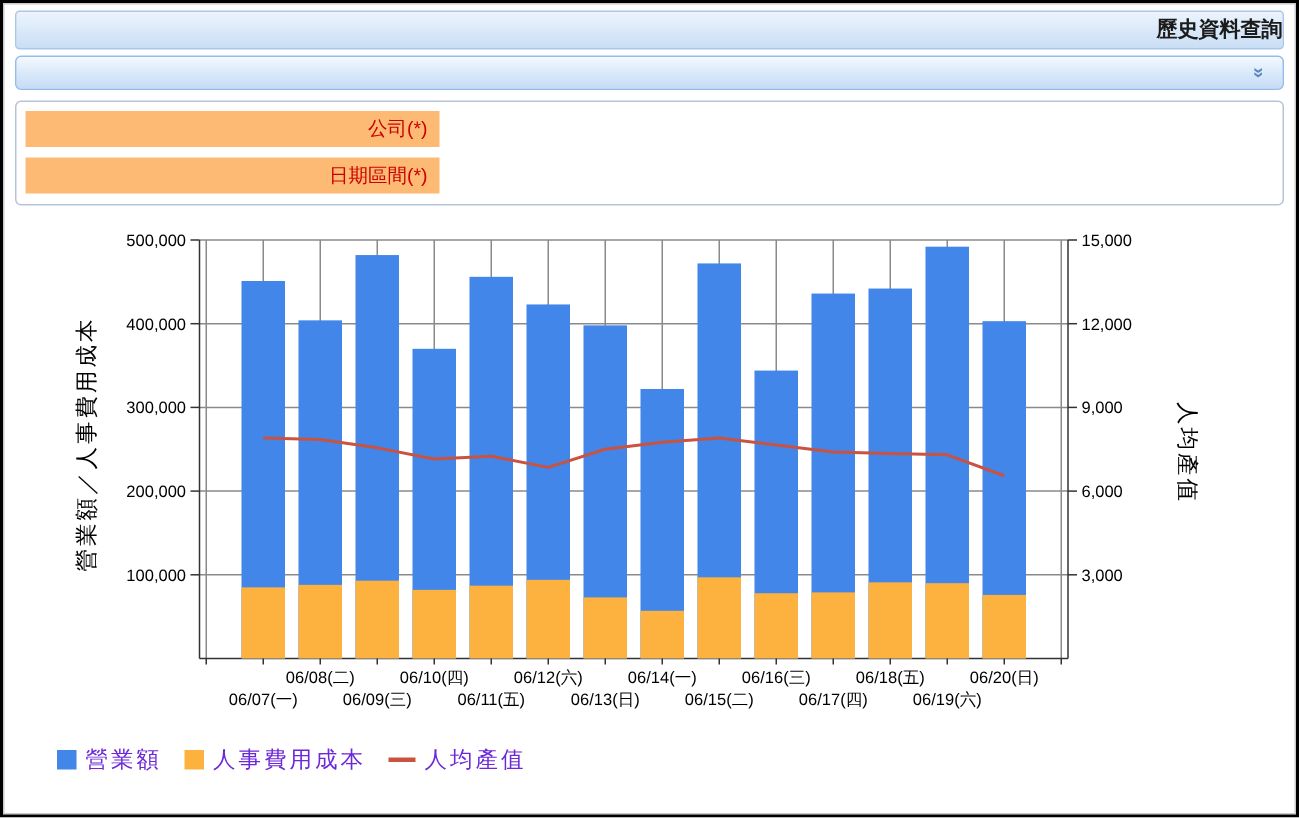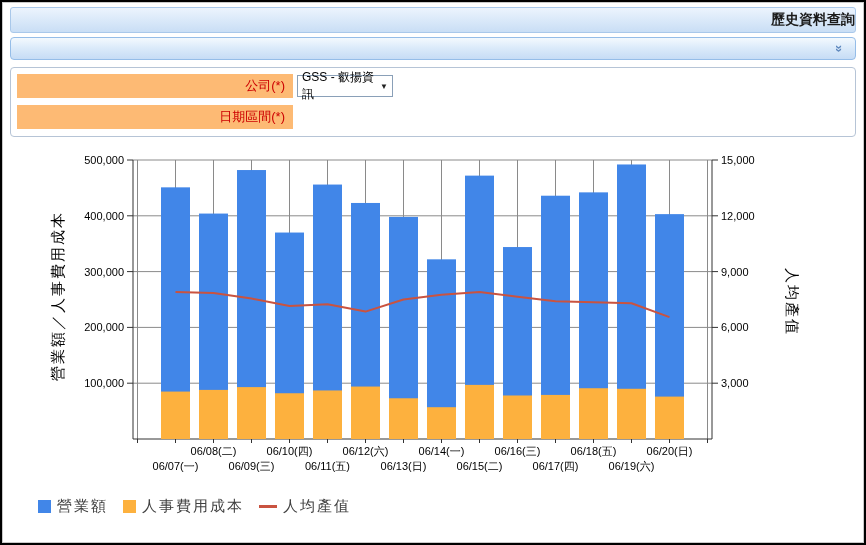--- a/index.html
+++ b/index.html
@@ -69,21 +69,21 @@
   .chart-region{position:absolute;left:0;top:138px;width:862px;height:403px;}
   #chart-svg{position:absolute;left:0;top:0;}
   .axis-title{
     position:absolute;white-space:nowrap;color:#000;
     font-family:"DejaVu Serif",serif;font-size:15px;letter-spacing:2px;
   }
   .axis-title-left{left:56px;top:156px;transform:translate(-50%,-50%) rotate(-90deg);}
   .axis-title-right{left:789px;top:162px;transform:translate(-50%,-50%) rotate(90deg);}
   .legend{
     position:absolute;left:36px;top:357px;display:flex;gap:15px;
-    font-family:"DejaVu Serif",serif;font-size:15px;letter-spacing:2px;color:#404040;
+    font-family:"DejaVu Serif",serif;font-size:15px;letter-spacing:2px;color:#6d28d9;
   }
   .legend-item{display:flex;align-items:center;gap:6px;}
   .swatch{width:13px;height:13px;display:inline-block;}
   .line-swatch{width:18px;height:3px;display:inline-block;}
 </style>
 </head>
 <body>
 
 <div class="window">
 
@@ -91,26 +91,20 @@
     <span>歷史資料查詢</span>
   </div>
 
   <div class="collapsebar">
     <span class="chevron">»</span>
   </div>
 
   <div class="form-panel">
     <div class="form-row">
       <div class="form-label">公司(*)</div>
-      <div class="form-field">
-        <div class="select">
-          <span>GSS - 叡揚資訊</span>
-          <span class="sel-arrow">▼</span>
-        </div>
-      </div>
     </div>
     <div class="form-row">
       <div class="form-label">日期區間(*)</div>
     </div>
   </div>
 
   <div class="chart-region">
     <svg id="chart-svg" width="862" height="403">
         <line x1="131" y1="243.2" x2="710" y2="243.2" stroke="#8a8a8a" stroke-width="1"></line>
         <line x1="131" y1="187.4" x2="710" y2="187.4" stroke="#8a8a8a" stroke-width="1"></line>

